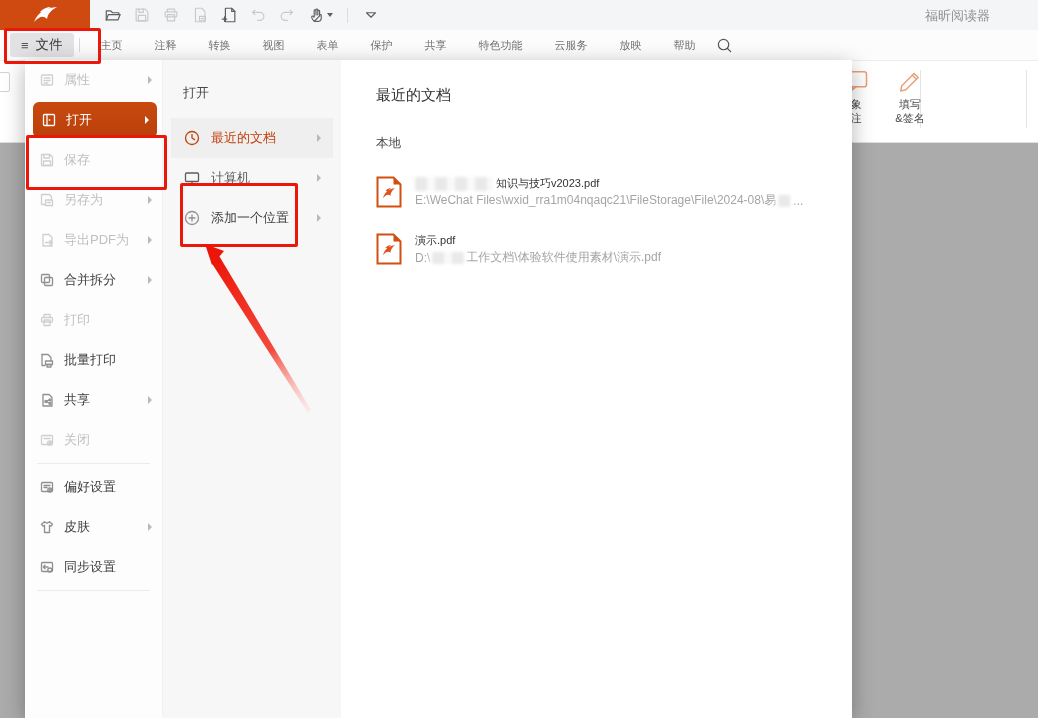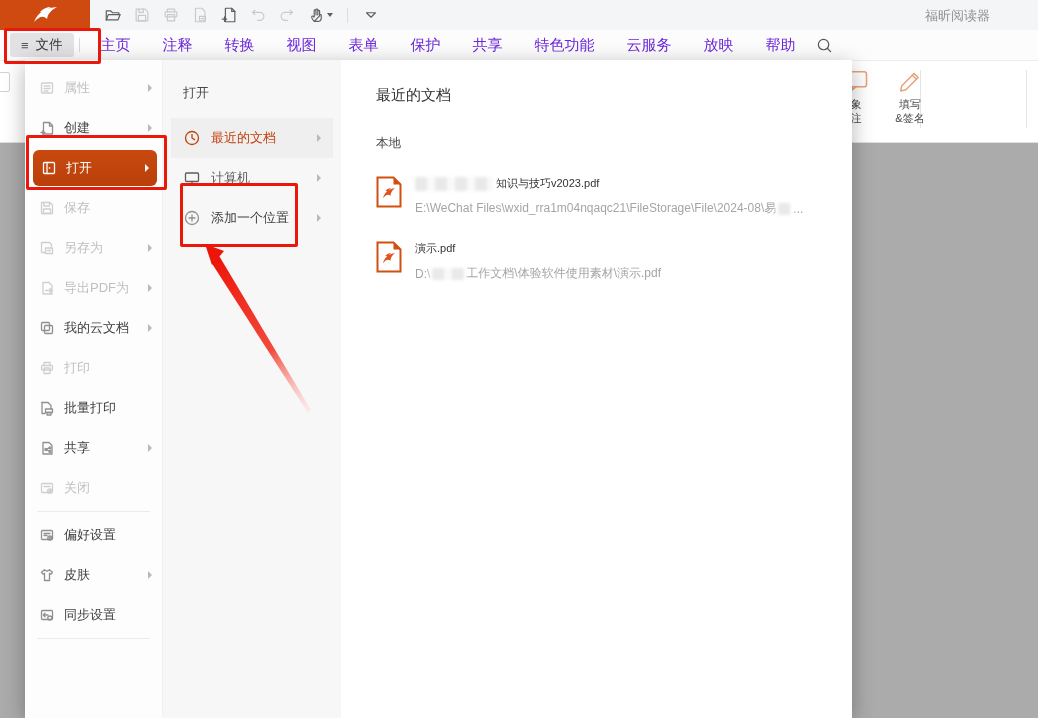--- a/index.html
+++ b/index.html
@@ -17,32 +17,32 @@
   .ic *{fill:none;stroke:currentColor;stroke-width:1.3;stroke-linecap:round;stroke-linejoin:round}
   .en{color:#5c5f63}.dis{color:#c8cacd}
   .qsep{width:1px;height:15px;background:#dcdcdc;margin:0 3px}
   .caret-down{width:0;height:0;border-top:4px solid #5c5f63;border-left:3.5px solid transparent;border-right:3.5px solid transparent;margin-left:2px}
   .app-title{position:absolute;right:48px;top:7px;font-size:13px;color:#8d9095}
   
   .menubar{position:absolute;left:0;top:30px;width:1038px;height:30px;background:#fcfcfd;border-bottom:1px solid #ececee;display:flex;align-items:center;z-index:5}
   .file-pill{margin-left:10px;height:24px;background:#e2e2e4;border-radius:3px;padding:0 11px;display:flex;align-items:center;gap:7px;font-size:13.5px;color:#3a3a3a;cursor:pointer}
   .burger{font-size:13px;color:#555;line-height:1}
   .menu-sep{width:1px;height:14px;background:#d8d8da;margin:0 5px}
-  .menu-item{padding:0 16px;font-size:15px;color:#6d28d9;cursor:pointer;white-space:nowrap}
+  .menu-item{padding:0 16px;font-size:11px;color:#737373;cursor:pointer;white-space:nowrap}
   .menu-search{margin-left:4px;display:flex;align-items:center;cursor:pointer}
   
   .ribbon{position:absolute;left:0;top:60px;width:1038px;height:82px;background:#fff;border-bottom:1px solid #dedfe1;z-index:1}
   .ribbon-sliver{position:absolute;left:-4px;top:12px;width:12px;height:18px;border:1.5px solid #d3d3d3;border-radius:2px}
   .rb{position:absolute;top:8px;display:flex;flex-direction:column;align-items:center;cursor:pointer}
   .rb .ric{width:28px;height:26px;color:#e9a178;margin-bottom:3px}
   .rb .rl{font-size:11px;line-height:14px;color:#4a4a4a;white-space:nowrap;text-align:center}
   .rsep{position:absolute;top:10px;width:1px;height:58px;background:#e4e4e6}
   
   .backstage{position:absolute;left:25px;top:60px;width:827px;height:658px;background:#fff;box-shadow:0 5px 20px rgba(0,0,0,.30);display:flex;z-index:10}
-  .bs-sidebar{width:138px;background:#fdfdfd;border-right:1px solid #f1f1f2;padding-top:8px;box-sizing:border-box;flex:none}
+  .bs-sidebar{width:138px;background:#fdfdfd;border-right:1px solid #f1f1f2;box-sizing:border-box;flex:none}
   .bs-item{height:40px;display:flex;align-items:center;gap:9px;padding:0 10px 0 14px;font-size:13px;color:#3f3f3f;cursor:pointer}
   .bs-item .si{width:16px;height:16px;flex:none;color:#8f9094}
   .bs-item.disabled{color:#bfbfc2}.bs-item.disabled .si{color:#cfcfd2}
   .bs-item.active{background:linear-gradient(#c8490f,#b9400a);color:#fff;border-radius:6px;margin:2px 5px 2px 8px;height:36px;padding:0 8px}
   .bs-item.active .si{color:#fff}
   .arr{width:0;height:0;border-left:4.5px solid #b9b9bd;border-top:4px solid transparent;border-bottom:4px solid transparent;margin-left:auto}
   .arr.w{border-left-color:#fff}
   .bs-div{height:1px;background:#ececee;margin:3px 12px}
   
   .bs-open{width:178px;background:#f7f7f8;box-sizing:border-box;flex:none;padding-top:22px}
@@ -52,21 +52,21 @@
   .op-item.selected{background:#efeff0;color:#c2410c}
   .op-item.selected .si{color:#c2410c}
   .op-item .dark{color:#5c5c5f}
   
   .bs-main{flex:1;background:#fff;padding:26px 0 0 35px;box-sizing:border-box}
   .main-title{font-size:15px;color:#333}
   .main-section{margin-top:30px;font-size:12.5px;color:#474747}
   .file-row{margin-top:23px;display:flex;gap:13px;cursor:pointer}
   .file-ic{width:26px;height:32px;flex:none;margin-top:1px}
   .f-name{font-size:11px;color:#333;display:flex;align-items:center;gap:3px;height:17px}
-  .f-path{margin-top:8px;font-size:12px;color:#a5a5a8;display:flex;align-items:center;gap:2px}
+  .f-path{margin-top:0;font-size:12px;color:#a5a5a8;display:flex;align-items:center;gap:2px}
   .blur-patch{display:inline-block;border-radius:2px;filter:blur(1.4px);
     background:repeating-linear-gradient(90deg,#e9e9e9 0 12px,#f9f9f9 12px 20px);
     box-shadow:0 0 4px 2px rgba(255,255,255,.9)}
   .bp-name{width:78px;height:14px}
   .bp-small{width:13px;height:12px}
   .bp-mid{width:32px;height:12px}
   
   .anno{position:absolute;border:3px solid #ea170b;border-radius:2px;z-index:60;pointer-events:none;box-sizing:border-box}
   #anno-arrow{position:absolute;left:180px;top:235px;z-index:60;pointer-events:none}
 </style>
@@ -183,29 +183,20 @@
 
   <div class="bs-sidebar">
     <div class="bs-item disabled">
       <svg class="si ic" viewBox="0 0 16 16">
           <rect x="2.5" y="3" width="11" height="10" rx="1"></rect>
           <path d="M5 6h1M7 6h4M5 8.5h1M7 8.5h4M5 11h1M7 11h2"></path>
         </svg>
       <span>属性</span>
         <span class="arr"></span>
     </div>
-    <div class="bs-item">
-      <svg class="si ic" viewBox="0 0 16 16">
-          <path d="M4.5 2.5h6l3 3V14h-9z"></path>
-          <path d="M10.5 2.5V6h3"></path>
-          <path d="M2 12.5h4M4 10.5v4"></path>
-        </svg>
-      <span>创建</span>
-        <span class="arr"></span>
-    </div>
     <div class="bs-item active">
       <svg class="si ic" viewBox="0 0 16 16">
           <rect x="2.5" y="2.5" width="11" height="11" rx="1"></rect>
           <path d="M6 2.5v11"></path>
           <path d="M8.2 8h.6"></path>
         </svg>
       <span>打开</span>
         <span class="arr w"></span>
     </div>
     <div class="bs-item disabled">
@@ -233,21 +224,21 @@
           <path d="M10.8 8.5l2.2 2-2.2 2"></path>
         </svg>
       <span>导出PDF为</span>
         <span class="arr"></span>
     </div>
     <div class="bs-item">
       <svg class="si ic" viewBox="0 0 16 16">
           <rect x="2.5" y="2.5" width="8" height="8" rx="1"></rect>
           <rect x="5.5" y="5.5" width="8" height="8" rx="1"></rect>
         </svg>
-      <span>我的云文档</span>
+      <span>合并拆分</span>
         <span class="arr"></span>
     </div>
     <div class="bs-item disabled">
       <svg class="si ic" viewBox="0 0 16 16">
           <path d="M5 5.5v-3h6v3"></path>
           <rect x="2.5" y="5.5" width="11" height="4.5" rx="1"></rect>
           <rect x="5" y="8" width="6" height="5.5"></rect>
         </svg>
       <span>打印</span>
     </div>

